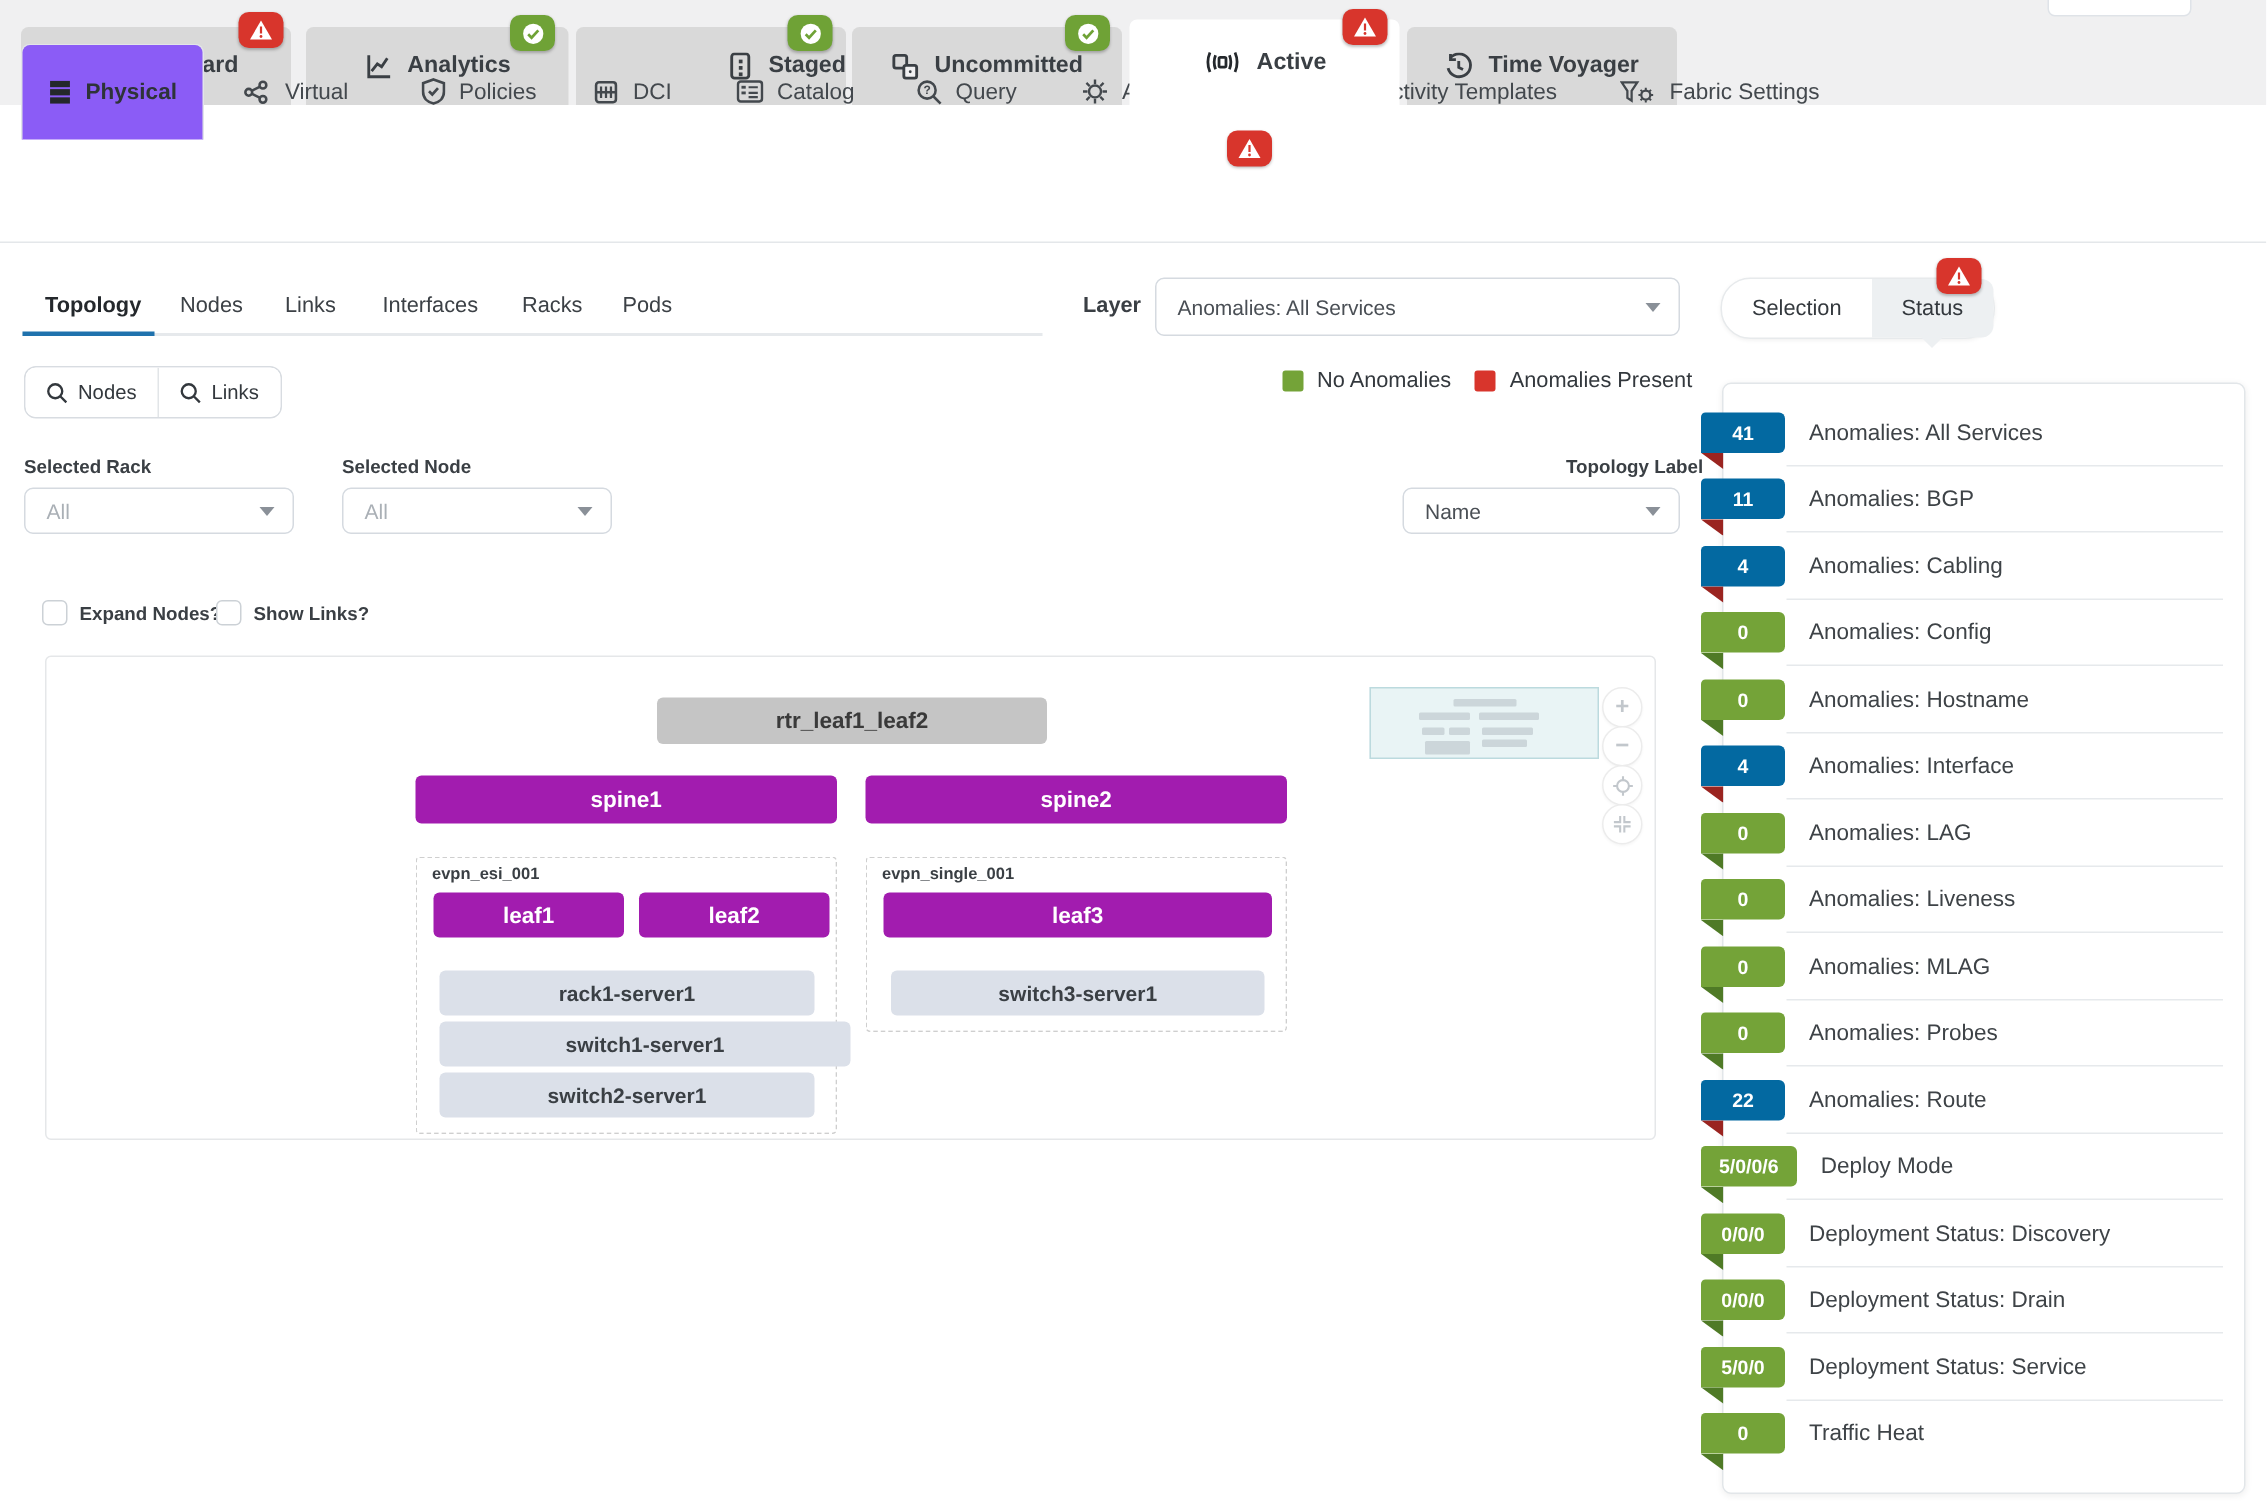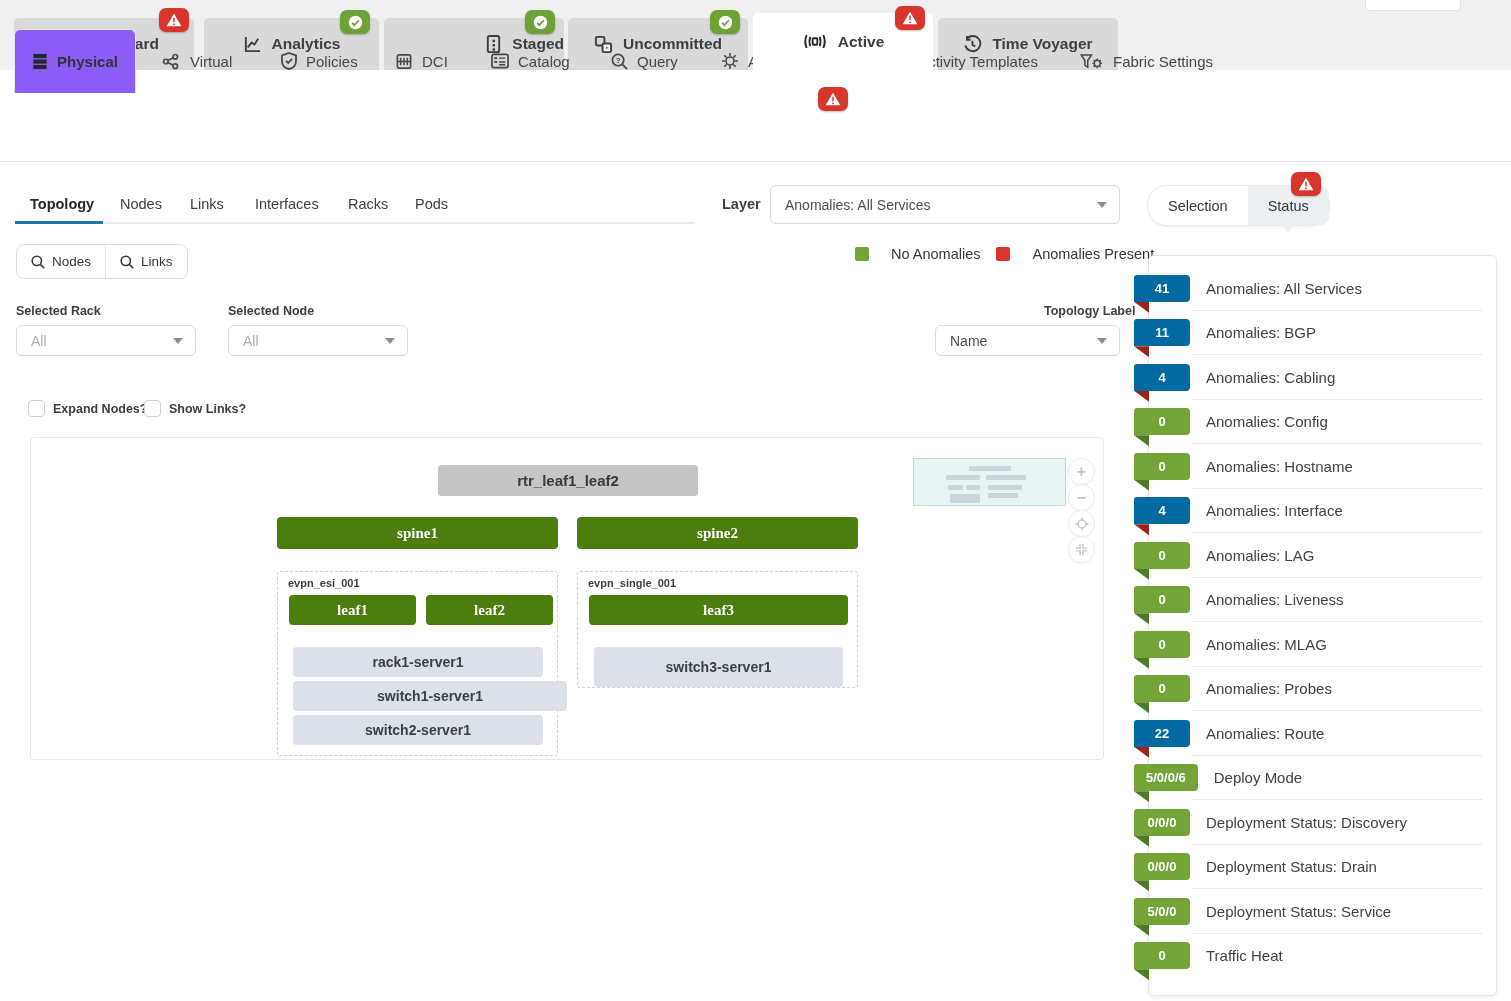--- a/index.html
+++ b/index.html
@@ -48,21 +48,21 @@
   .layer-label { position:absolute; left:722px; top:196px; font-size:14.5px; font-weight:bold; color:#3a3f44; }
   .select { position:absolute; background:#fff; border:1px solid #d5dae0; border-radius:6px;
             display:flex; align-items:center; font-size:14px; color:#4a4f55; cursor:pointer; padding:0 14px; }
   .select .caret { position:absolute; right:12px; width:0; height:0; border-left:5px solid transparent;
                    border-right:5px solid transparent; border-top:6px solid #8a9098; }
   .select.placeholder { color:#aab0b6; }
   .layer-select { left:770px; top:185px; width:350px; height:39px; }
 
   
   .legend { position:absolute; top:246px; left:855px; display:flex; gap:16px; align-items:center; }
-  .legend .item { display:flex; gap:22px; align-items:center; font-size:14.5px; color:#33383d; }
+  .legend .item { display:flex; gap:9px; align-items:center; font-size:14.5px; color:#33383d; }
   .legend .sw { width:14px; height:14px; border-radius:2px; }
 
   
   .seg { position:absolute; left:1147px; top:185px; height:41px; display:flex; background:#fff;
          border:1px solid #e7eaec; border-radius:20px; box-shadow:0 1px 3px rgba(0,0,0,.06); z-index:4; }
   .seg .seg-btn { display:flex; align-items:center; padding:0 20px; font-size:14.5px; color:#33383d; cursor:pointer; }
   .seg .seg-btn.active { background:#edf0f2; border-radius:0 8px 8px 0; position:relative; }
   .seg .seg-btn.active .notch { position:absolute; left:50%; bottom:-5px; width:10px; height:10px;
          background:#edf0f2; transform:translateX(-50%) rotate(45deg); }
 
@@ -70,21 +70,21 @@
   .small-label { position:absolute; font-size:12.5px; font-weight:bold; color:#3a3f44; }
   .check-row { position:absolute; display:flex; align-items:center; gap:8px; cursor:pointer; }
   .checkbox { width:17px; height:17px; border:1px solid #ccd1d6; border-radius:4px; background:#fff; }
   .check-label { font-size:12.5px; font-weight:bold; color:#3a3f44; }
 
   
   .canvas { position:absolute; left:30px; top:437px; width:1074px; height:323px; border:1px solid #e5e7e9;
             border-radius:4px; background:#fff; }
   .node { position:absolute; display:flex; align-items:center; justify-content:center; border-radius:4px;
           font-size:15px; font-weight:bold; cursor:pointer; }
-  .node.red { background:#4d7c0f; color:#fff;font-family:Liberation Serif, serif; }
+  .node.red { background:#a21caf; color:#fff; }
   .node.gray { background:#c5c5c5; color:#3a3a3a; }
   .node.server { background:#dbe0e9; color:#3a3f44; font-size:14px; }
   .group { position:absolute; border:1px dashed #cfcfcf; border-radius:3px; }
   .group .gname { position:absolute; left:10px; top:5px; font-size:11px; font-weight:bold; color:#3a3f44; }
 
   .minimap { position:absolute; left:882px; top:20px; width:153px; height:48px; background:#e9f4f5;
              border:1px solid #bcdade; cursor:pointer; }
   .minimap .mbar { position:absolute; background:#ccd6da; border-radius:1px; }
   .zbtn { position:absolute; left:1037px; width:27px; height:27px; border-radius:50%; border:1px solid #ececec;
           background:#fff; color:#c2c7cc; display:flex; align-items:center; justify-content:center;
@@ -412,21 +412,21 @@
       <div class="node red" style="left:11px;top:23px;width:127px;height:30px;">leaf1</div>
       <div class="node red" style="left:148px;top:23px;width:127px;height:30px;">leaf2</div>
       <div class="node server" style="left:15px;top:75px;width:250px;height:30px;">rack1-server1</div>
       <div class="node server" style="left:15px;top:109px;width:274px;height:30px;">switch1-server1</div>
       <div class="node server" style="left:15px;top:143px;width:250px;height:30px;">switch2-server1</div>
     </div>
 
     <div class="group" style="left:546px;top:133px;width:281px;height:117px;">
       <span class="gname">evpn_single_001</span>
       <div class="node red" style="left:11px;top:23px;width:259px;height:30px;">leaf3</div>
-      <div class="node server" style="left:16px;top:75px;width:249px;height:40px;text-align:center;">switch3-server1</div>
+      <div class="node server" style="left:16px;top:75px;width:249px;height:30px;text-align:center;">switch3-server1</div>
     </div>
 
     <div class="minimap">
       <div class="mbar" style="left:55px;top:7px;width:42px;height:5px;"></div>
       <div class="mbar" style="left:32px;top:16px;width:34px;height:5px;"></div>
       <div class="mbar" style="left:72px;top:16px;width:40px;height:5px;"></div>
       <div class="mbar" style="left:34px;top:26px;width:15px;height:5px;"></div>
       <div class="mbar" style="left:52px;top:26px;width:14px;height:5px;"></div>
       <div class="mbar" style="left:74px;top:26px;width:34px;height:5px;"></div>
       <div class="mbar" style="left:36px;top:35px;width:30px;height:9px;"></div>

